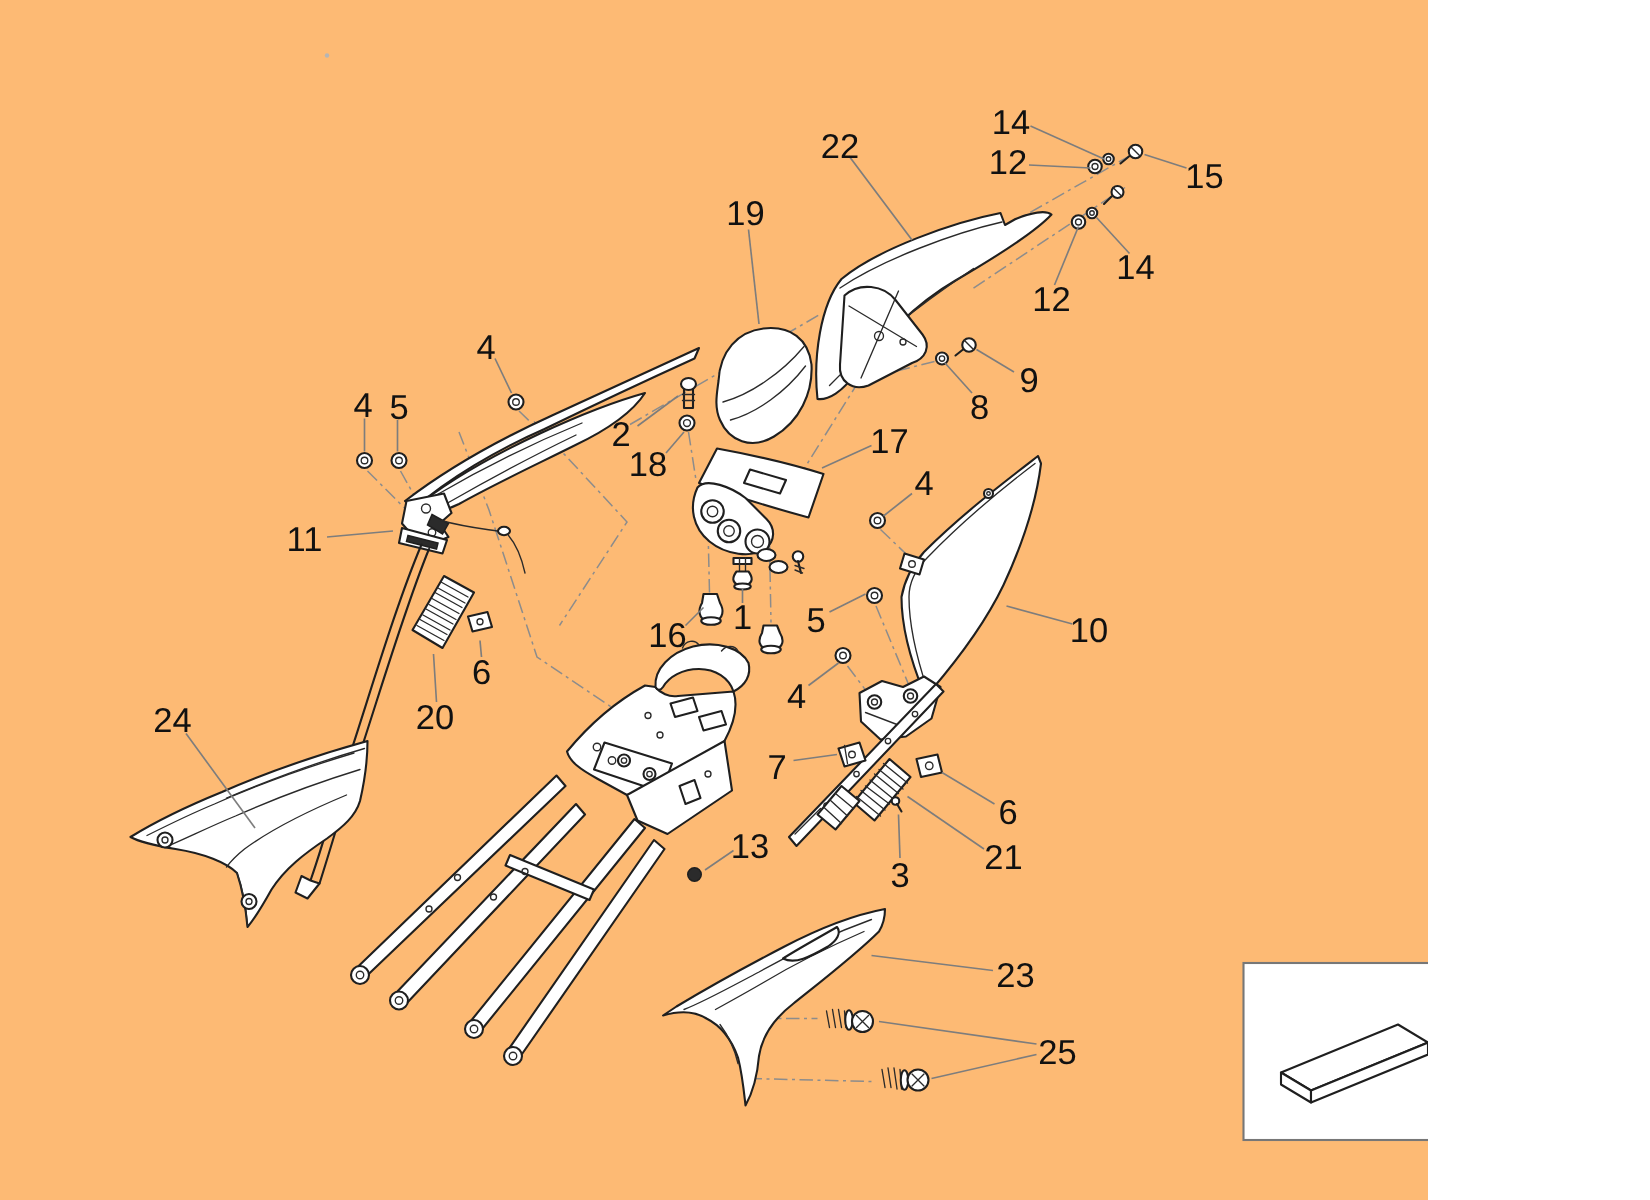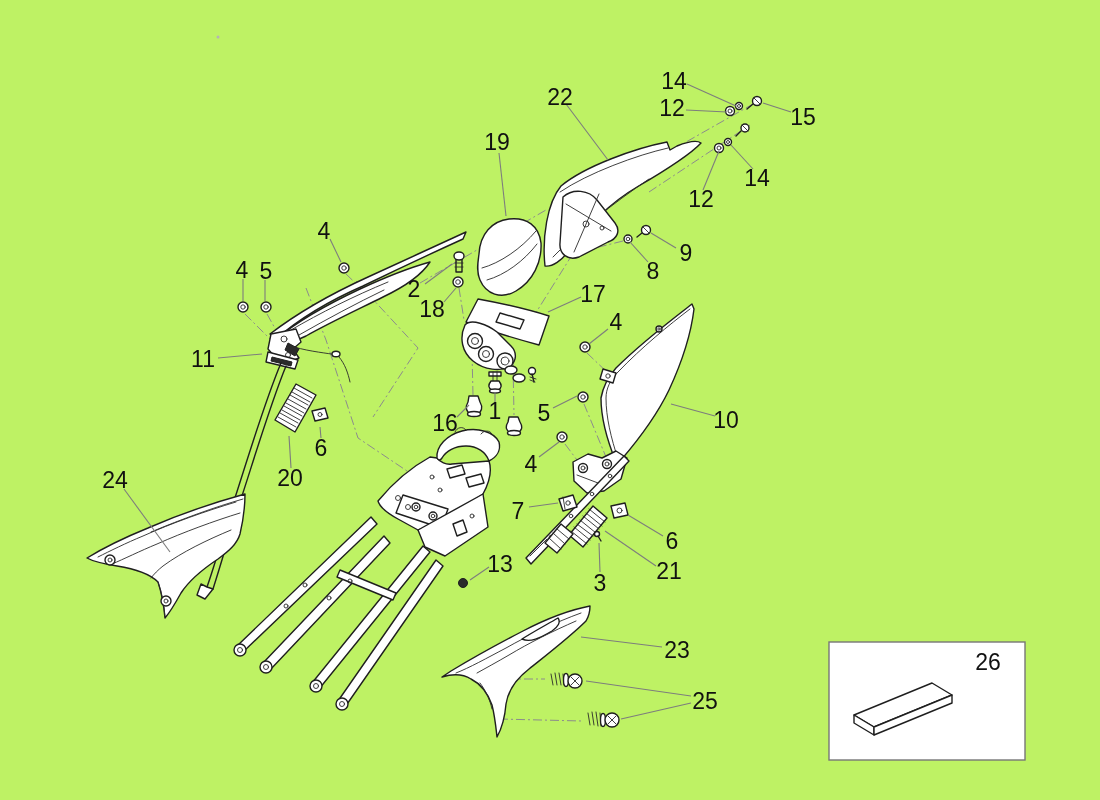--- a/index.html
+++ b/index.html
@@ -1,16 +1,16 @@
 <!DOCTYPE html>
 <html><head>
 <meta charset="utf-8">
 <style>
   html,body{margin:0;padding:0;background:#ffffff;}
-  .stage{width:1100px;height:800px;position:relative;background:#bef264;overflow:hidden;text-decoration:underline;}
+  .stage{width:952px;height:800px;position:relative;background:#fdba74;overflow:hidden;text-decoration:underline;}
   svg{display:block;}
   .part{stroke:#1f1f1f;stroke-width:1.4;fill:none;stroke-linejoin:round;stroke-linecap:round;}
   .partf{stroke:#1f1f1f;stroke-width:1.4;fill:#ffffff;stroke-linejoin:round;stroke-linecap:round;}
   .thin{stroke:#2a2a2a;stroke-width:0.9;fill:none;stroke-linecap:round;}
   .dark{stroke:#1f1f1f;stroke-width:1;fill:#2b2b2b;}
   .axis{fill:none;stroke-width:1;}
   .leader{stroke-width:1.1;}
   .lbl{font-family:"Liberation Sans","DejaVu Sans",sans-serif;font-weight:400;}
 </style>
 </head>

